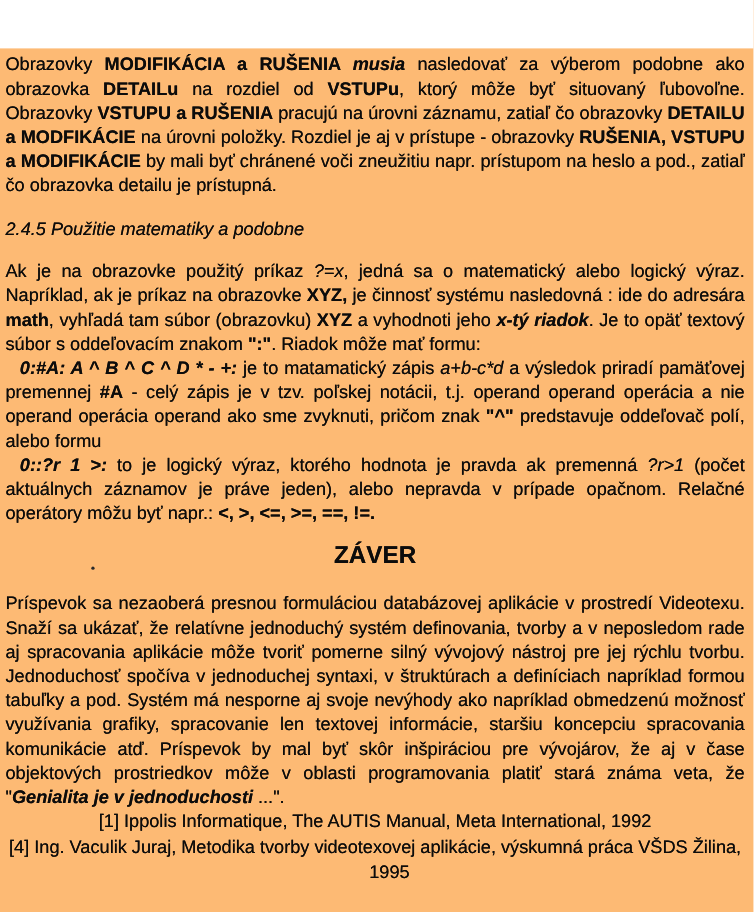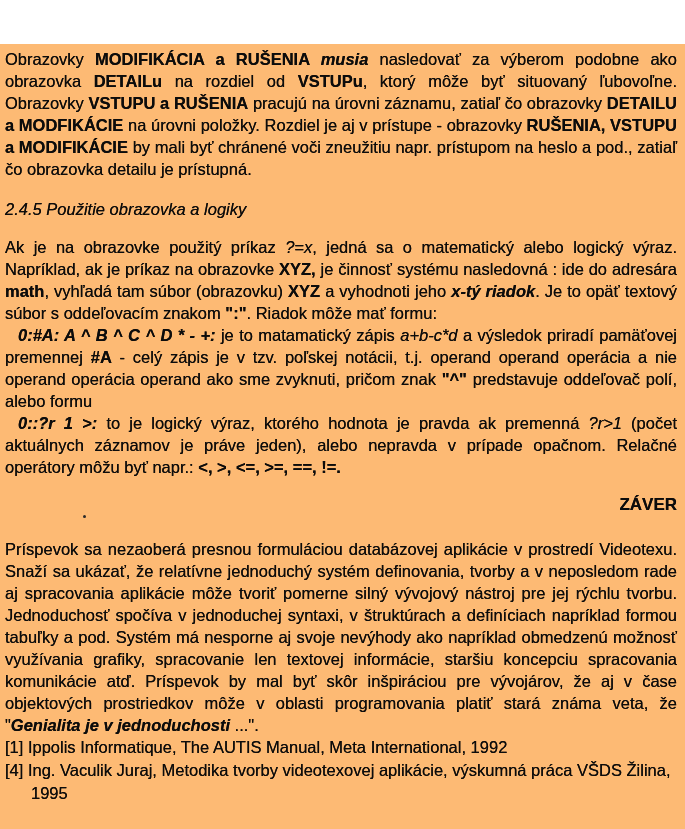--- a/index.html
+++ b/index.html
@@ -24,53 +24,53 @@
   .r-i { font-style: italic; }
   .r-bi { font-weight: 700; font-style: italic; }
   .heading-italic {
     font-style: italic;
     font-weight: 400;
     margin: 18px 0 16px 0;
     text-align: left;
   }
   .heading-bold {
     font-weight: 700;
-    font-size: 17px;
+    font-size: 22px;
     margin: 0;
-    text-align: right;
+    text-align: center;
   }
   .zaver-heading { margin-top: 16px; }
   .lit-heading { margin-top: 15px; margin-bottom: 2px; }
   .indent-first { text-indent: 13px; }
   .zaver-para { margin-top: 22px; }
   .references { list-style: none; margin: 0; padding: 0; }
   .references li {
     padding-left: 26px;
     text-indent: -26px;
     line-height: 23px;
-    text-align: left;
+    text-align: center;
   }
   .scan-dot {
     position: absolute;
     left: 83px;
     top: 471px;
     width: 3px;
     height: 3px;
     background: #2a2a2a;
     border-radius: 50%;
   }
 </style>
 </head>
 <body>
 
 <div class="page">
 
   <p><span class="r-n">Obrazovky </span><span class="r-b">MODIFIKÁCIA a RUŠENIA </span><span class="r-bi">musia</span><span class="r-n"> nasledovať za výberom podobne ako obrazovka </span><span class="r-b">DETAILu</span><span class="r-n"> na rozdiel od </span><span class="r-b">VSTUPu</span><span class="r-n">, ktorý môže byť situovaný ľubovoľne. Obrazovky </span><span class="r-b">VSTUPU a RUŠENIA</span><span class="r-n"> pracujú na úrovni záznamu, zatiaľ čo obrazovky </span><span class="r-b">DETAILU a MODFIKÁCIE</span><span class="r-n"> na úrovni položky. Rozdiel je aj v prístupe - obrazovky </span><span class="r-b">RUŠENIA, VSTUPU a MODIFIKÁCIE</span><span class="r-n"> by mali byť chránené voči zneužitiu napr. prístupom na heslo a pod., zatiaľ čo obrazovka detailu je prístupná.</span></p>
 
-  <p class="heading-italic">2.4.5 Použitie obrazovka a logiky</p>
+  <p class="heading-italic">2.4.5 Použitie matematiky a podobne</p>
 
   <p><span class="r-n">Ak je na obrazovke použitý príkaz </span><span class="r-i">?=x</span><span class="r-n">, jedná sa o matematický alebo logický výraz. Napríklad, ak je príkaz na obrazovke </span><span class="r-b">XYZ,</span><span class="r-n"> je činnosť systému nasledovná : ide do adresára </span><span class="r-b">math</span><span class="r-n">, vyhľadá tam súbor (obrazovku) </span><span class="r-b">XYZ</span><span class="r-n"> a vyhodnoti jeho </span><span class="r-bi">x-tý riadok</span><span class="r-n">. Je to opäť textový súbor s oddeľovacím znakom </span><span class="r-b">":"</span><span class="r-n">. Riadok môže mať formu:</span></p>
 
   <p class="indent-first"><span class="r-bi">0:#A: A ^ B ^ C ^ D * - +:</span><span class="r-n"> je to matamatický zápis </span><span class="r-i">a+b-c*d</span><span class="r-n"> a výsledok priradí pamäťovej premennej </span><span class="r-b">#A</span><span class="r-n"> - celý zápis je v tzv. poľskej notácii, t.j. operand operand operácia a nie operand operácia operand ako sme zvyknuti, pričom znak </span><span class="r-b">"^"</span><span class="r-n"> predstavuje oddeľovač polí, alebo formu</span></p>
 
   <p class="indent-first"><span class="r-bi">0::?r 1 &gt;:</span><span class="r-n"> to je logický výraz, ktorého hodnota je pravda ak premenná </span><span class="r-i">?r&gt;1</span><span class="r-n"> (počet aktuálnych záznamov je práve jeden), alebo nepravda v prípade opačnom. Relačné operátory môžu byť napr.: </span><span class="r-b">&lt;, &gt;, &lt;=, &gt;=, ==, !=.</span></p>
 
   <p class="heading-bold zaver-heading">ZÁVER</p>
 
   <span class="scan-dot"></span>

